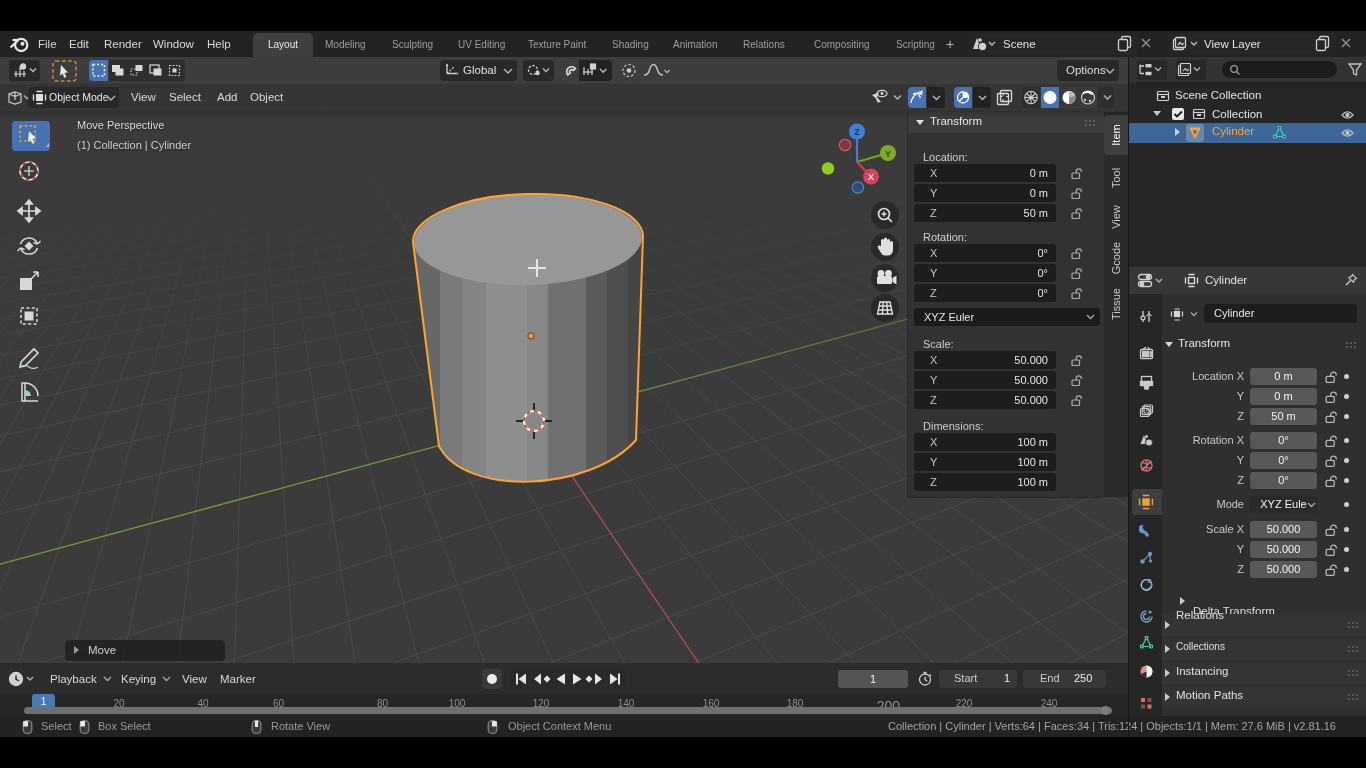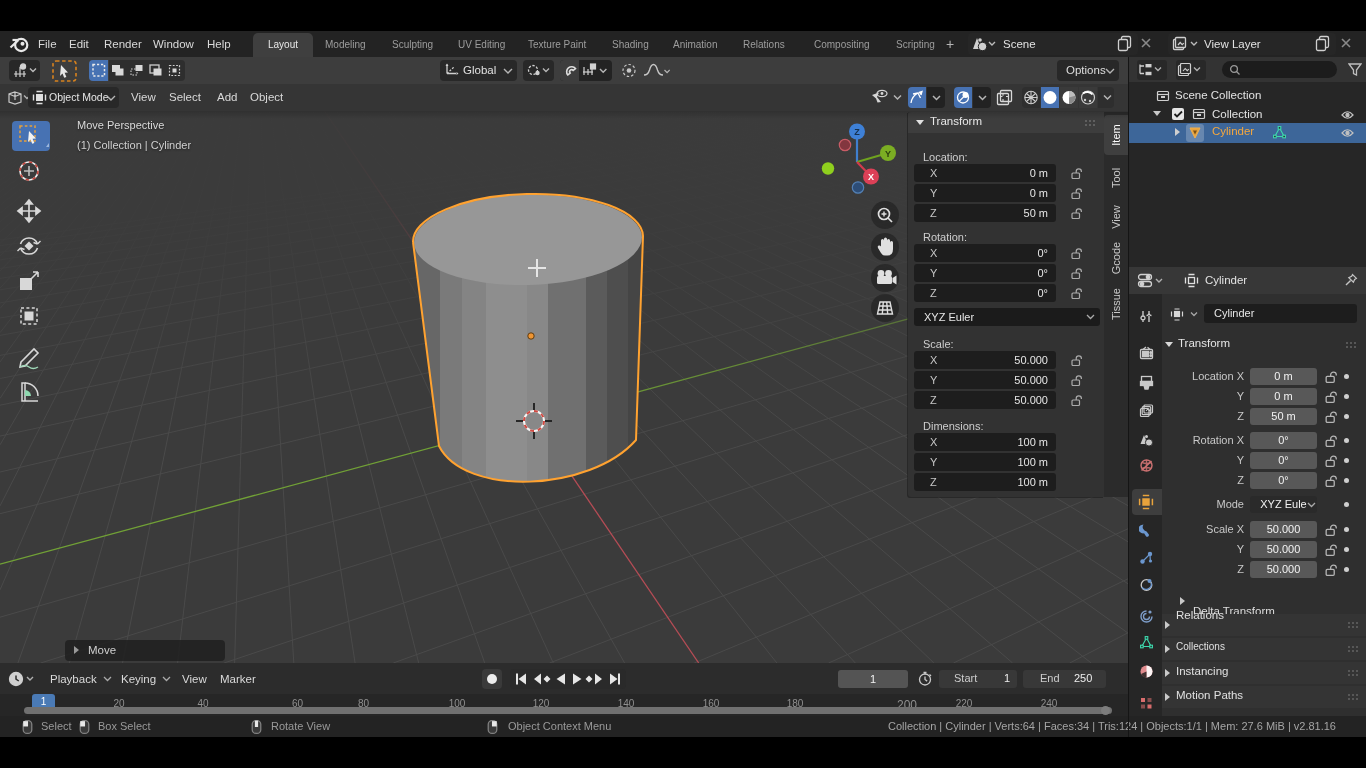--- a/index.html
+++ b/index.html
@@ -959,28 +959,28 @@
       </svg>
 <div class="abs" style="left:939px;top:7px;width:78px;height:18px;background:#383838;border-radius:3px"></div>
 <div class="abs" style="left:954px;top:9px;font-size:11px;color:#cdcdcd">Start</div>
 <div class="abs" style="left:1004px;top:9px;font-size:11px;color:#ededed">1</div>
 <div class="abs" style="left:1023px;top:7px;width:83px;height:18px;background:#383838;border-radius:3px"></div>
 <div class="abs" style="left:1040px;top:9px;font-size:11px;color:#cdcdcd">End</div>
 <div class="abs" style="left:1074px;top:9px;font-size:11px;color:#ededed">250</div>
 <div class="abs" style="left:0;top:31px;width:1128px;height:22px;background:#262626"></div>
 <div class="abs" style="left:104px;top:35px;width:30px;text-align:center;font-size:10px;color:#909090">20</div>
 <div class="abs" style="left:188px;top:35px;width:30px;text-align:center;font-size:10px;color:#909090">40</div>
-<div class="abs" style="left:273px;top:35px;width:30px;text-align:right;font-size:10px;color:#909090">60</div>
-<div class="abs" style="left:358px;top:35px;width:30px;text-align:left;font-size:10px;color:#909090">80</div>
+<div class="abs" style="left:273px;top:35px;width:30px;text-align:left;font-size:10px;color:#909090">60</div>
+<div class="abs" style="left:358px;top:35px;width:30px;text-align:right;font-size:10px;color:#909090">80</div>
 <div class="abs" style="left:442px;top:35px;width:30px;text-align:center;font-size:10px;color:#909090">100</div>
 <div class="abs" style="left:526px;top:35px;width:30px;text-align:center;font-size:10px;color:#909090">120</div>
 <div class="abs" style="left:611px;top:35px;width:30px;text-align:center;font-size:10px;color:#909090">140</div>
 <div class="abs" style="left:696px;top:35px;width:30px;text-align:center;font-size:10px;color:#909090">160</div>
 <div class="abs" style="left:780px;top:35px;width:30px;text-align:center;font-size:10px;color:#909090">180</div>
-<div class="abs" style="left:892px;top:35px;width:30px;text-align:center;font-size:12px;color:#909090">200</div>
+<div class="abs" style="left:870px;top:35px;width:30px;text-align:right;font-size:14px;color:#909090">200</div>
 <div class="abs" style="left:949px;top:35px;width:30px;text-align:center;font-size:10px;color:#909090">220</div>
 <div class="abs" style="left:1034px;top:35px;width:30px;text-align:center;font-size:10px;color:#909090">240</div>
 <div class="abs" style="left:32px;top:31px;width:23px;height:16px;background:#4a7ab5;border-radius:3px;text-align:center;font-size:10px;line-height:16px;color:#fff">1</div>
 <div class="abs" style="left:24px;top:44px;width:1088px;height:7px;background:#707070;border-radius:4px"></div>
 <div class="abs" style="left:1101px;top:43px;width:9px;height:9px;background:#7d7d7d;border-radius:50%"></div>
 </div>
 <div class="statusbar">
 <svg class="abs" style="left:21px;top:3px" width="13" height="16" viewBox="0 0 12 15">
         <rect x="2" y="1.5" width="8" height="12" rx="3.5" fill="#3a3a3a" stroke="#808080" stroke-width="1.2"></rect>
         <path d="M2 2 h4.5 v5 H2 Z" fill="#e8e8e8"></path>

